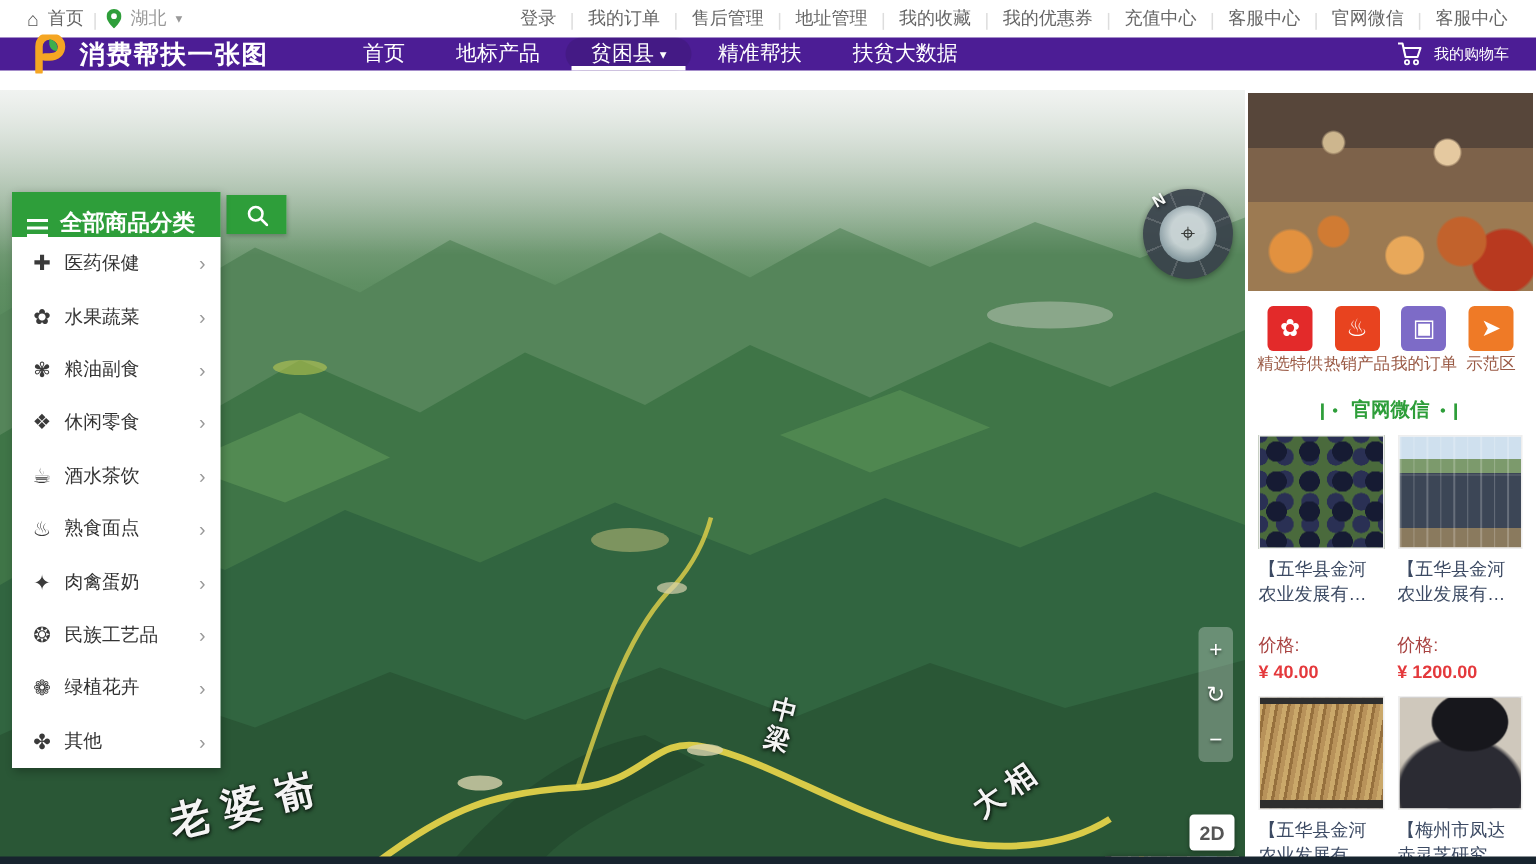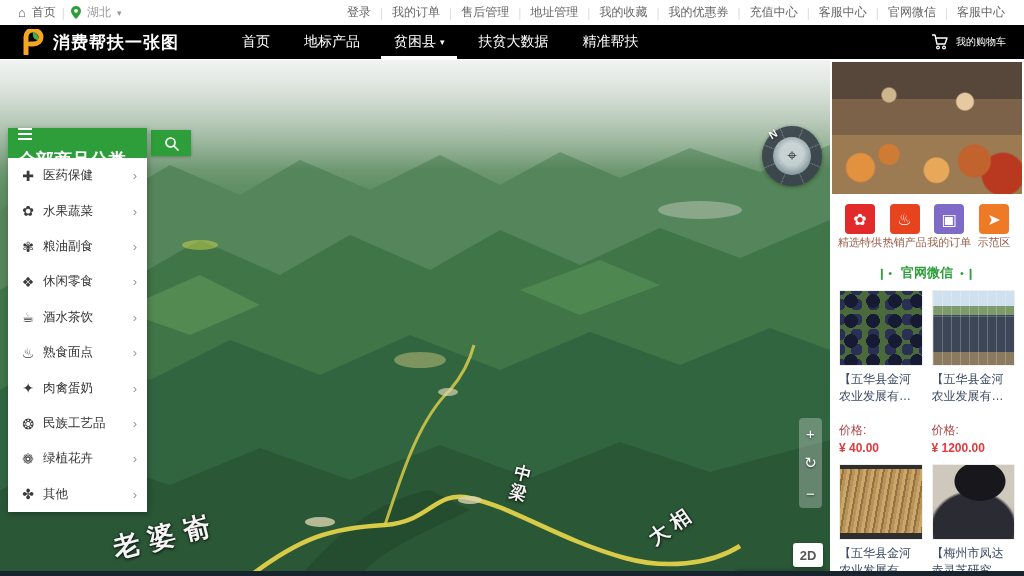--- a/index.html
+++ b/index.html
@@ -12,21 +12,21 @@
   .topbar a{color:#666;text-decoration:none;}
   .tb-left{display:flex;align-items:center;gap:6px;margin-left:8px;}
   .tb-right{margin-left:auto;display:flex;align-items:center;}
   .tb-right .lnk{padding:0 9px;white-space:nowrap;cursor:pointer;}
   .sep{color:#ddd;}
   .home-ic{font-size:13px;color:#555;}
   .pin{width:10px;height:13px;display:inline-block;}
   .caret{font-size:9px;color:#999;}
 
   
-  .navbar{position:absolute;left:0;top:25px;width:1024px;height:34px;background:#000000;
+  .navbar{position:absolute;left:0;top:25px;width:1024px;height:22px;background:#4c1d95;
     display:flex;align-items:center;color:#fff;box-sizing:border-box;padding:0 14px;}
   .brand{display:flex;align-items:center;gap:9px;margin-left:6px;}
   .brand-title{font-size:17px;font-weight:bold;letter-spacing:1px;}
   .nav-menu{display:flex;align-items:center;margin-left:46px;height:100%;}
   .nav-item{position:relative;height:100%;display:flex;align-items:center;padding:0 17px;
     font-size:14px;cursor:pointer;white-space:nowrap;}
   .nav-item.active{background:rgba(0,0,0,0.10);border-radius:11px;}
   .nav-item.active::after{content:"";position:absolute;left:4px;right:4px;bottom:0;height:3px;background:#fff;}
   .cart{margin-left:auto;display:flex;align-items:center;gap:7px;font-size:10px;cursor:pointer;margin-right:4px;}
 
@@ -42,22 +42,22 @@
   
   .search{position:absolute;left:151px;top:70px;display:flex;height:26px;box-shadow:0 1px 3px rgba(0,0,0,.25);}
   .search input{width:293px;height:26px;border:none;outline:none;box-sizing:border-box;
     padding:0 10px;font-size:12px;color:#333;background:#fff;}
   .search input::placeholder{color:#aaa;}
   .search-btn{width:40px;height:26px;background:#2e9e3a;border:none;display:flex;align-items:center;
     justify-content:center;cursor:pointer;}
 
   
   .sidebar{position:absolute;left:8px;top:68px;width:139px;box-shadow:1px 2px 6px rgba(0,0,0,.3);}
-  .sb-head{height:30px;background:#2e9e3a;color:#fff;display:flex;align-items:flex-start;gap:8px;
-    padding:0 10px;font-size:18px;font-weight:bold;cursor:pointer;flex-direction:column;}
+  .sb-head{height:30px;background:#2e9e3a;color:#fff;display:flex;align-items:flex-end;gap:8px;
+    padding:0 10px;font-size:15px;font-weight:bold;cursor:pointer;}
   .burger{display:inline-flex;flex-direction:column;gap:3px;}
   .burger i{display:block;width:14px;height:2px;background:#fff;}
   .sb-list{background:#fff;height:354px;display:flex;flex-direction:column;}
   .sb-item{flex:1;display:flex;align-items:center;padding:0 10px;font-size:12.5px;color:#333;cursor:pointer;}
   .sb-ic{width:20px;font-size:14px;color:#3a3a3a;margin-right:5px;text-align:center;}
   .sb-arrow{margin-left:auto;color:#999;font-size:13px;}
 
   
   .compass{position:absolute;left:762px;top:66px;width:60px;height:60px;border-radius:50%;cursor:pointer;
     background:repeating-conic-gradient(from 20deg,rgba(255,255,255,.16) 0 3deg,rgba(0,0,0,0) 3deg 45deg),#39424b;
@@ -185,24 +185,24 @@
       <div class="nav-item">
           <span>首页</span>
         </div>
       <div class="nav-item">
           <span>地标产品</span>
         </div>
       <div class="nav-item active">
         <span>贫困县</span>&nbsp;<span class="caret" style="color:#fff;">▾</span>
       </div>
       <div class="nav-item">
-          <span>扶贫大数据</span>
+          <span>精准帮扶</span>
         </div>
       <div class="nav-item">
-          <span>精准帮扶</span>
+          <span>扶贫大数据</span>
         </div>
     </div>
     <div class="cart">
       <svg width="18" height="16" viewBox="0 0 18 16">
         <path d="M1 1h3l2 9h8l2-6H5" fill="none" stroke="#fff" stroke-width="1.4" stroke-linejoin="round"></path>
         <circle cx="7" cy="13.5" r="1.4" fill="none" stroke="#fff" stroke-width="1.2"></circle>
         <circle cx="13" cy="13.5" r="1.4" fill="none" stroke="#fff" stroke-width="1.2"></circle>
       </svg>
       <span>我的购物车</span>
     </div>

